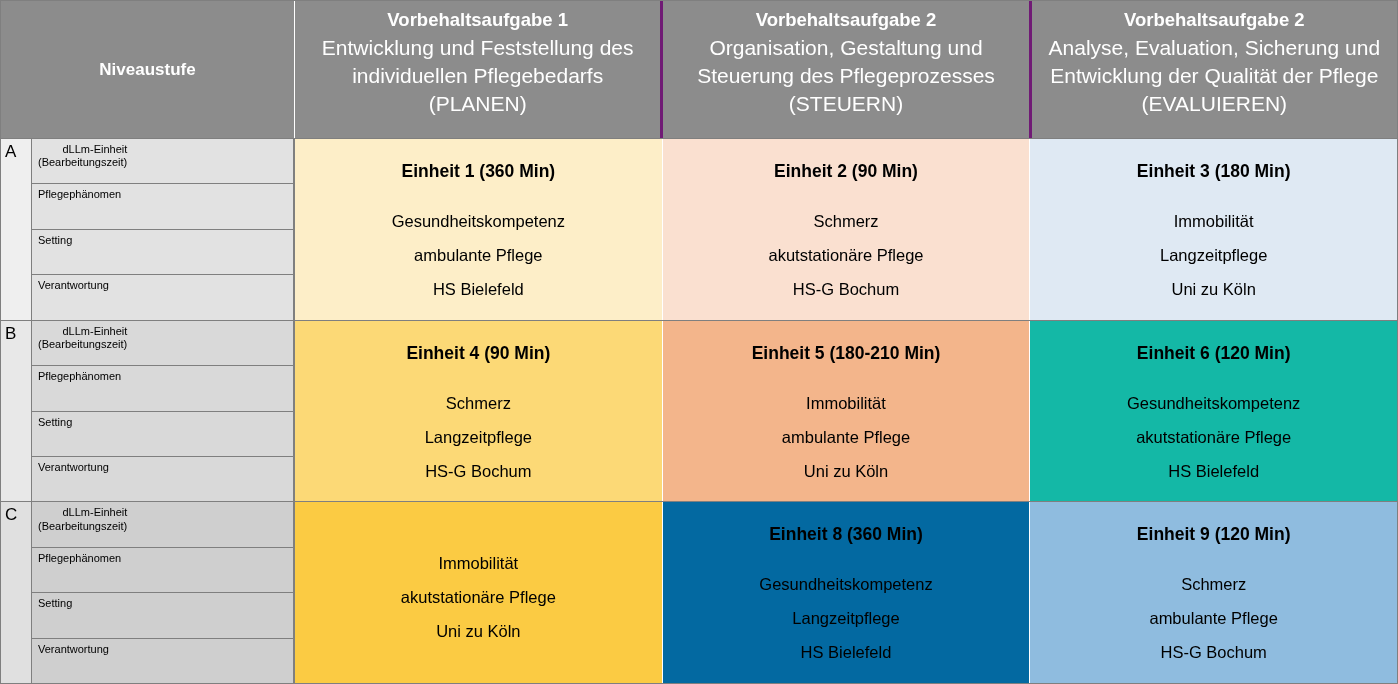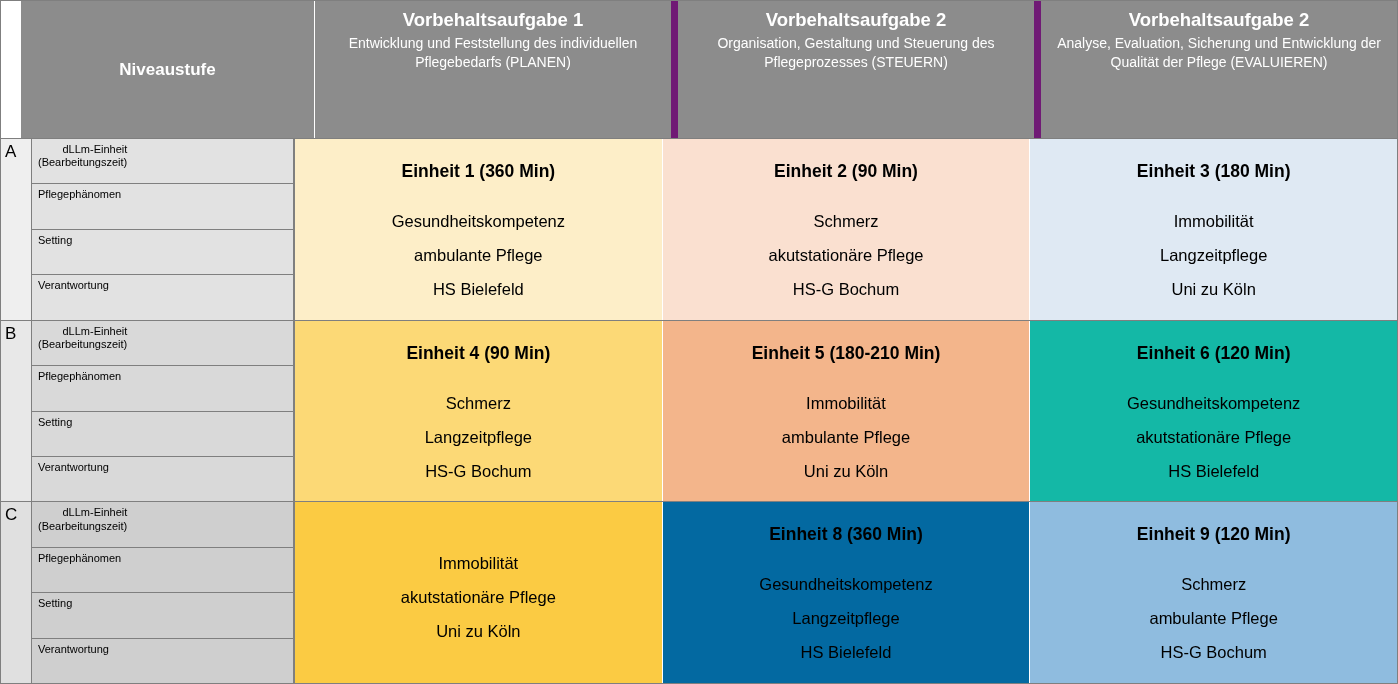--- a/index.html
+++ b/index.html
@@ -33,43 +33,42 @@
     flex: 0 0 293px;
     background: #8c8c8c;
     color: #ffffff;
     display: flex;
     align-items: center;
     justify-content: center;
     font-weight: bold;
     font-size: 17px;
     border-right: 1px solid #ffffff;
     text-align: center;
-    margin-left: 20px;
   }
   .task-head {
     flex: 1 1 0;
     background: #8c8c8c;
     color: #ffffff;
     display: flex;
     flex-direction: column;
     align-items: center;
     justify-content: flex-start;
     padding: 7px 10px 0 10px;
     box-sizing: border-box;
-    border-right: 7px solid #701a75;
+    border-right: 3px solid #701a75;
     text-align: center;
   }
   .task-head:last-child { border-right: none; }
   .task-head .t-title {
     font-weight: bold;
     font-size: 18.5px;
     line-height: 1.35;
   }
   .task-head .t-sub {
-    font-size: 14px;
+    font-size: 21px;
     line-height: 1.33;
     font-weight: normal;
     margin-top: 1px;
   }
 
   
   .level-row {
     display: flex;
     flex: 1 1 0;
     border-top: 1px solid #7f7f7f;

